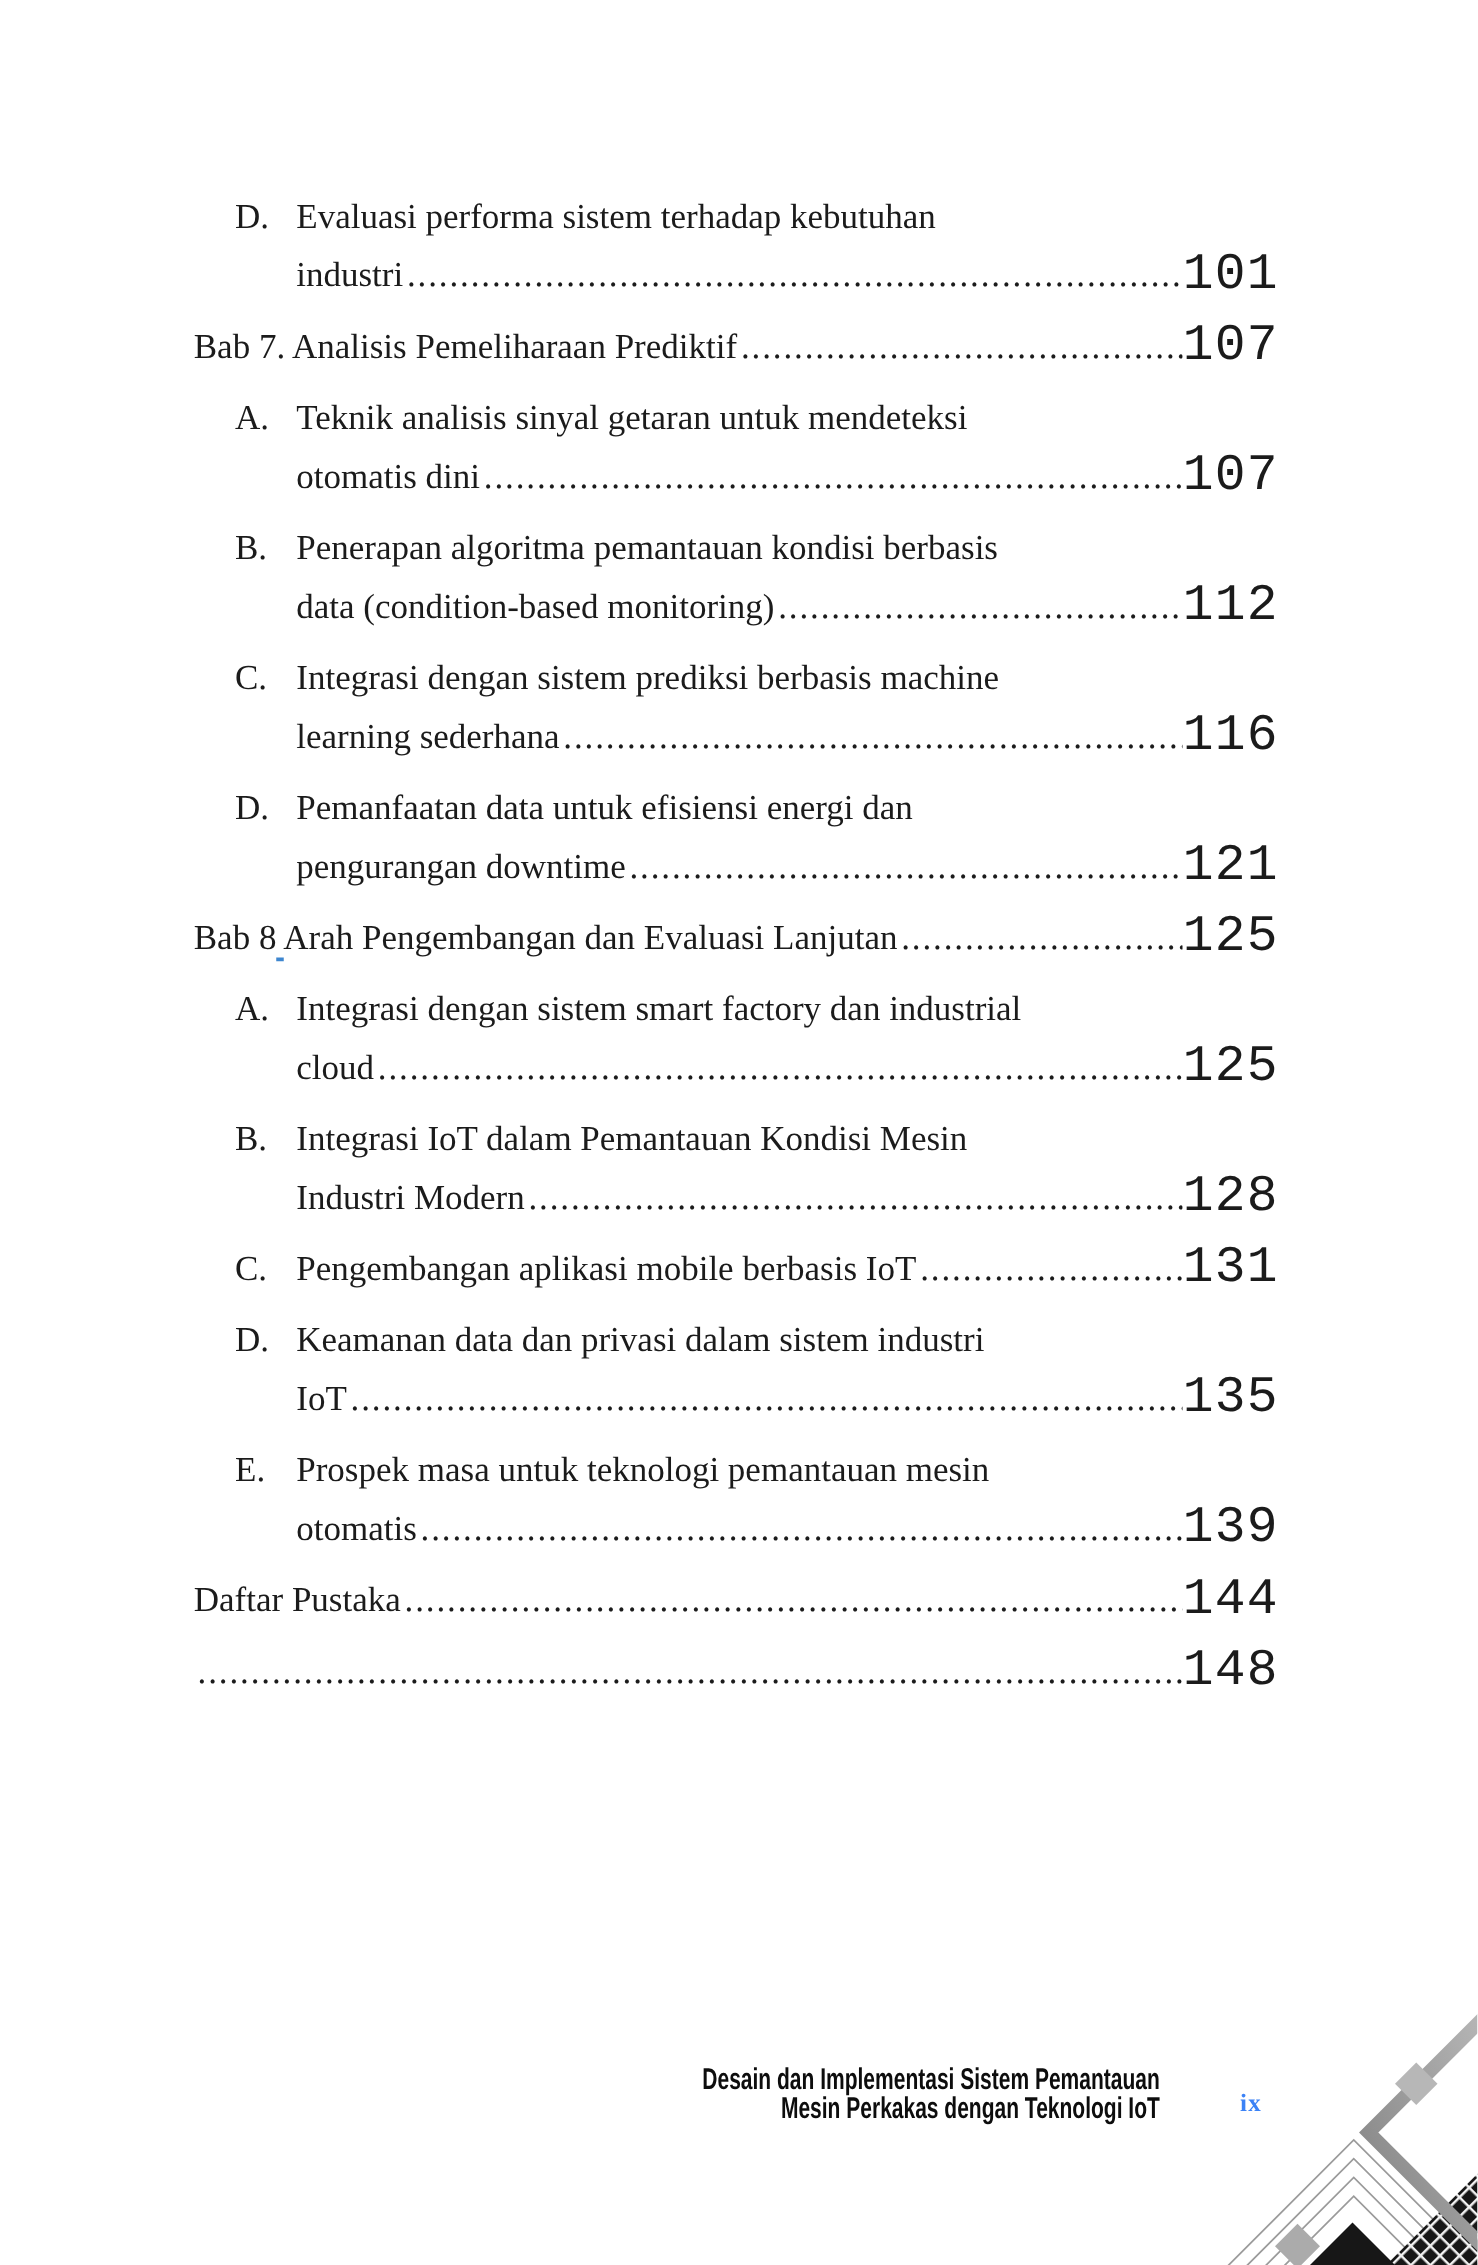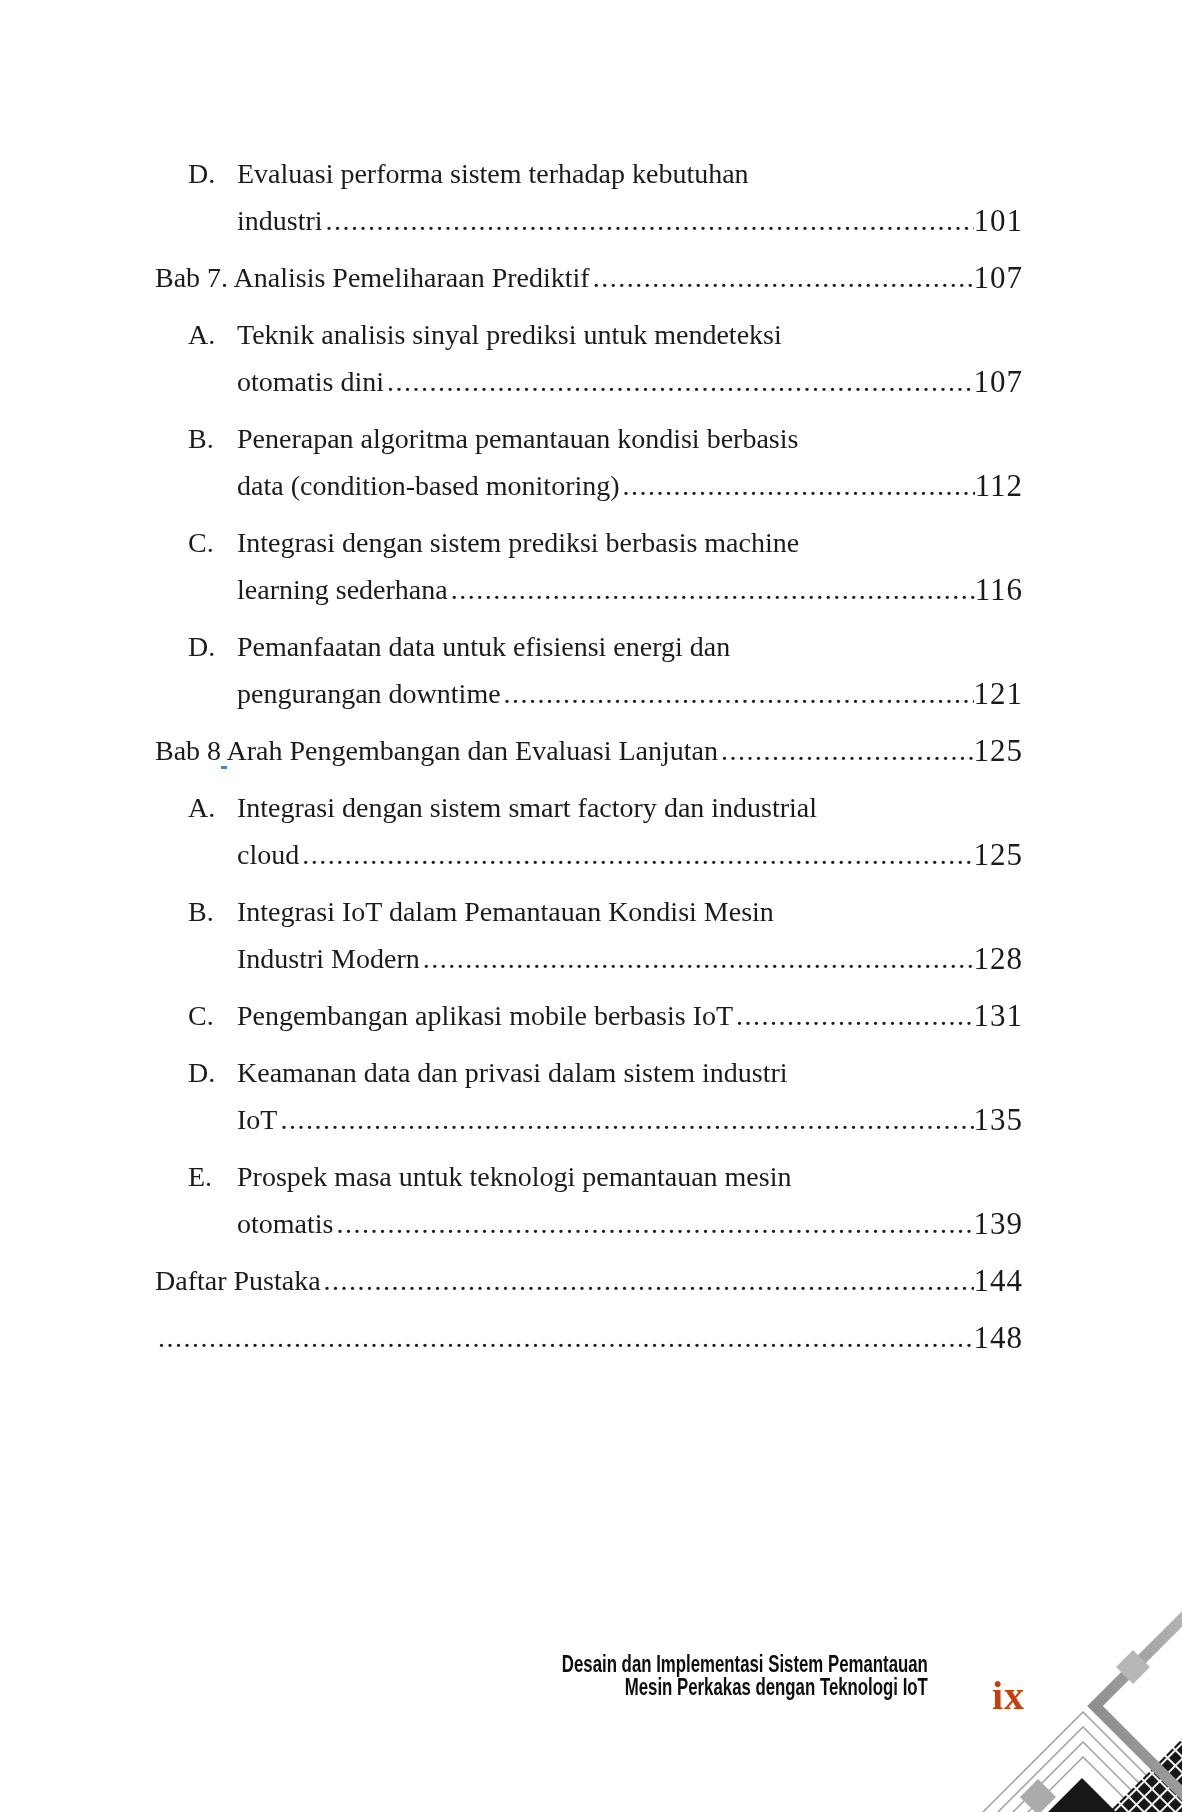--- a/index.html
+++ b/index.html
@@ -13,35 +13,35 @@
   .toc{position:absolute;left:155px;top:150px;width:868px;}
   .entry{position:relative;margin-bottom:10px;font-size:28px;line-height:47px;}
   .entry.sub{padding-left:82px;}
   .entry .label{position:absolute;left:33px;top:0;}
   .line-text{white-space:nowrap;}
   .line-flex{display:flex;align-items:flex-start;}
   .leader{
     flex:1 1 auto;min-width:0;overflow:hidden;white-space:nowrap;
     letter-spacing:1.5px;padding-left:3px;
   }
-  .pagenum{font-size:31px;letter-spacing:1px;}
+  .pagenum{font-size:41px;letter-spacing:1px;font-family:Liberation Mono, monospace;}
   .italic{}
   .space-mark{white-space:pre;border-bottom:3px solid #3e86cf;}
   
   .footer-title{
     position:absolute;right:254px;top:1652px;text-align:right;
     font-family:"Liberation Sans", sans-serif;font-weight:bold;
     font-size:24px;line-height:23px;color:#0d0d0d;
     transform:scaleX(.70);transform-origin:100% 50%;
     white-space:nowrap;
   }
   .roman-page{
     position:absolute;left:992px;top:1672px;
     font-family:"Liberation Serif", serif;font-weight:bold;
-    font-size:40px;letter-spacing:1px;color:#c2410c;
+    font-size:20px;letter-spacing:1px;color:#3b82f6;
   }
   .corner{position:absolute;right:0;bottom:0;}
 </style>
 </head>
 <body>
 
 <div class="page">
 
   <div class="toc">
       <div class="entry sub">
@@ -55,21 +55,21 @@
       </div>
       <div class="entry bab">
         <div class="line line-flex">
           <span class="line-text"><span>Bab 7. Analisis Pemeliharaan Prediktif</span></span>
           <span class="leader">....................................................................................................................................................................................................................................................................</span>
           <span class="pagenum">107</span>
         </div>
       </div>
       <div class="entry sub">
         <span class="label">A.</span>
-        <div class="line"><span class="line-text"><span>Teknik analisis sinyal prediksi untuk mendeteksi</span></span></div>
+        <div class="line"><span class="line-text"><span>Teknik analisis sinyal getaran untuk mendeteksi</span></span></div>
         <div class="line line-flex">
           <span class="line-text"><span>otomatis dini</span></span>
           <span class="leader">....................................................................................................................................................................................................................................................................</span>
           <span class="pagenum">107</span>
         </div>
       </div>
       <div class="entry sub">
         <span class="label">B.</span>
         <div class="line"><span class="line-text"><span>Penerapan algoritma pemantauan kondisi berbasis</span></span></div>
         <div class="line line-flex">

